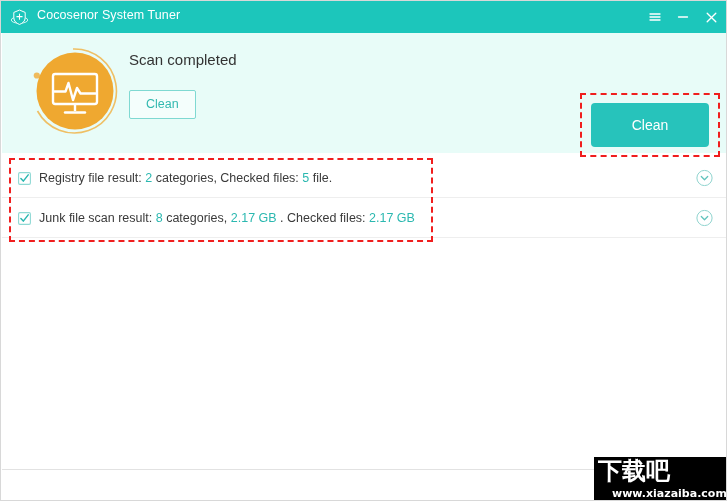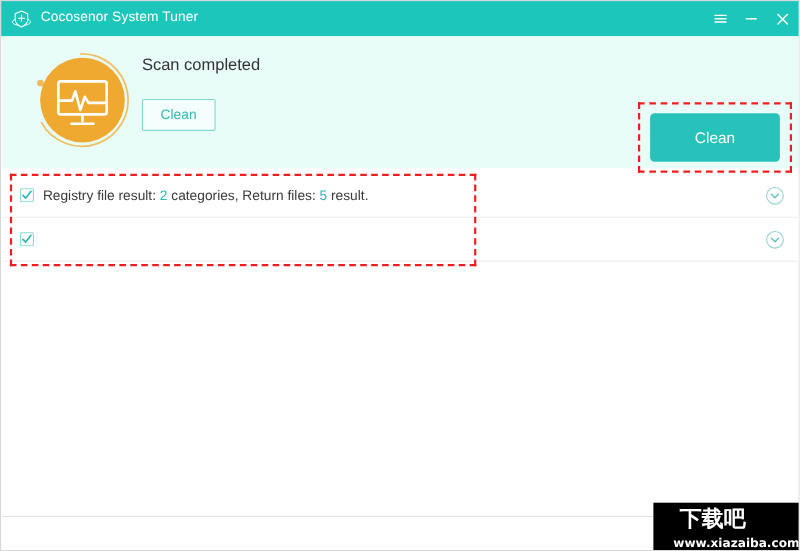--- a/index.html
+++ b/index.html
@@ -217,27 +217,26 @@
     width: 133px;
     height: 44px;
     background: #000000;
     overflow: hidden;
   }
   .wm-glyphs {
     position: absolute;
     left: 4px;
     top: -1px;
     font-family: "DejaVu Sans", sans-serif;
-    font-size: 20px;
+    font-size: 24px;
     font-weight: bold;
     color: #ffffff;
     letter-spacing: 0px;
     line-height: 30px;
     white-space: nowrap;
-    margin-left: 20px;
   }
   .wm-url {
     position: absolute;
     left: 18px;
     bottom: 1px;
     font-family: "DejaVu Sans", sans-serif;
     font-size: 11px;
     color: #ffffff;
     white-space: nowrap;
     font-weight: bold;
@@ -307,31 +306,32 @@
     <div class="clean-ann"></div>
     <div class="clean-btn">Clean</div>
   </div>
 
   <div class="results">
       <div class="result-row">
         <span class="row-check"><svg width="13" height="13" viewBox="0 0 13 13">
             <rect x="0.6" y="0.6" width="11.8" height="11.8" rx="1.3" fill="#ffffff" stroke="#8fd9d4" stroke-width="1.1"></rect>
             <path d="M2.9 6.6 L5.3 9.1 L10.2 2.9" fill="none" stroke="#2bb8b0" stroke-width="1.5" stroke-linecap="round" stroke-linejoin="round"></path>
           </svg></span>
-        <span class="row-text"><span>Registry file result: </span><span class="num">2</span><span> categories, Return files: </span><span class="num">5</span><span> result.</span></span>
+        <span class="row-text"><span>Registry file result: </span><span class="num">2</span><span> categories, Checked files: </span><span class="num">5</span><span> file.</span></span>
         <span class="row-chevron"><svg width="17" height="17" viewBox="0 0 17 17">
             <circle cx="8.5" cy="8.5" r="7.6" fill="none" stroke="#8fd3ce" stroke-width="1"></circle>
             <path d="M5.3 7 L8.5 10.2 L11.7 7" fill="none" stroke="#63c4bd" stroke-width="1.3" stroke-linecap="round" stroke-linejoin="round"></path>
           </svg></span>
       </div>
       <div class="result-row">
         <span class="row-check"><svg width="13" height="13" viewBox="0 0 13 13">
             <rect x="0.6" y="0.6" width="11.8" height="11.8" rx="1.3" fill="#ffffff" stroke="#8fd9d4" stroke-width="1.1"></rect>
             <path d="M2.9 6.6 L5.3 9.1 L10.2 2.9" fill="none" stroke="#2bb8b0" stroke-width="1.5" stroke-linecap="round" stroke-linejoin="round"></path>
           </svg></span>
+        <span class="row-text"><span>Junk file scan result: </span><span class="num">8</span><span> categories, </span><span class="num">2.17 GB</span><span> . Checked files: </span><span class="num">2.17 GB</span></span>
         <span class="row-chevron"><svg width="17" height="17" viewBox="0 0 17 17">
             <circle cx="8.5" cy="8.5" r="7.6" fill="none" stroke="#8fd3ce" stroke-width="1"></circle>
             <path d="M5.3 7 L8.5 10.2 L11.7 7" fill="none" stroke="#63c4bd" stroke-width="1.3" stroke-linecap="round" stroke-linejoin="round"></path>
           </svg></span>
       </div>
     </div>
   <div class="rows-ann"></div>
 
   <div class="footer">
     <span class="back-home">Back to Home</span>

